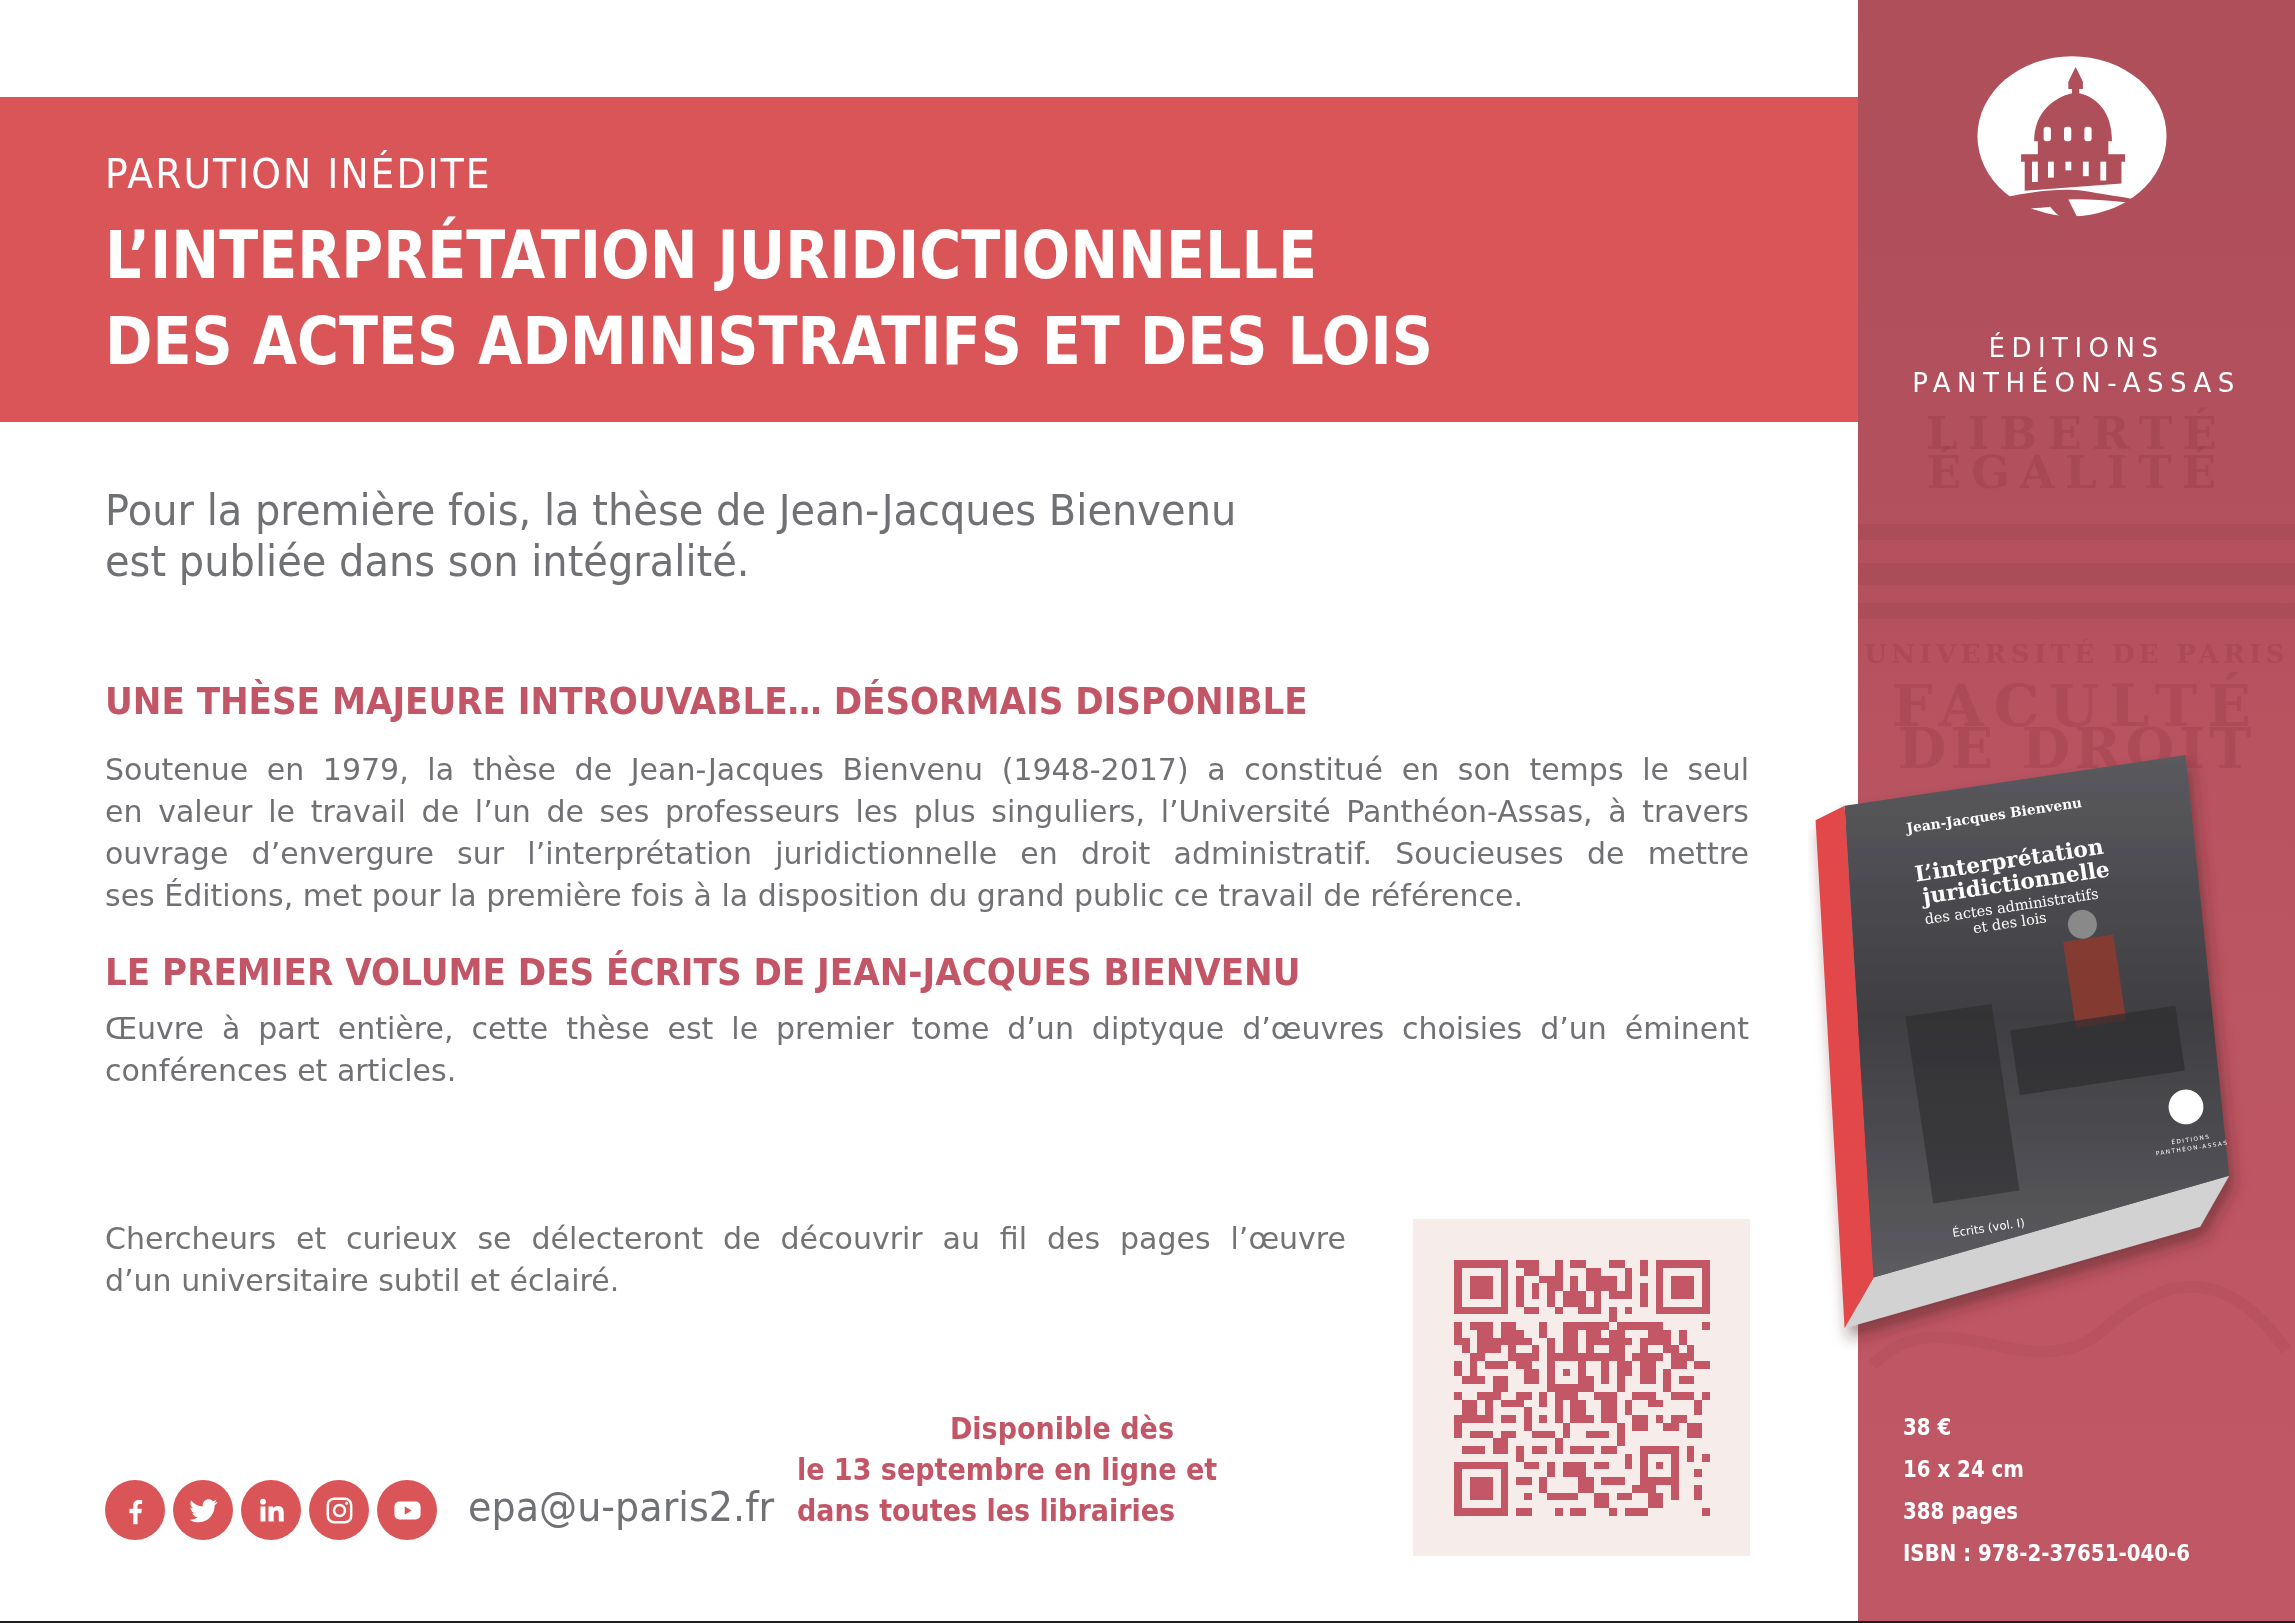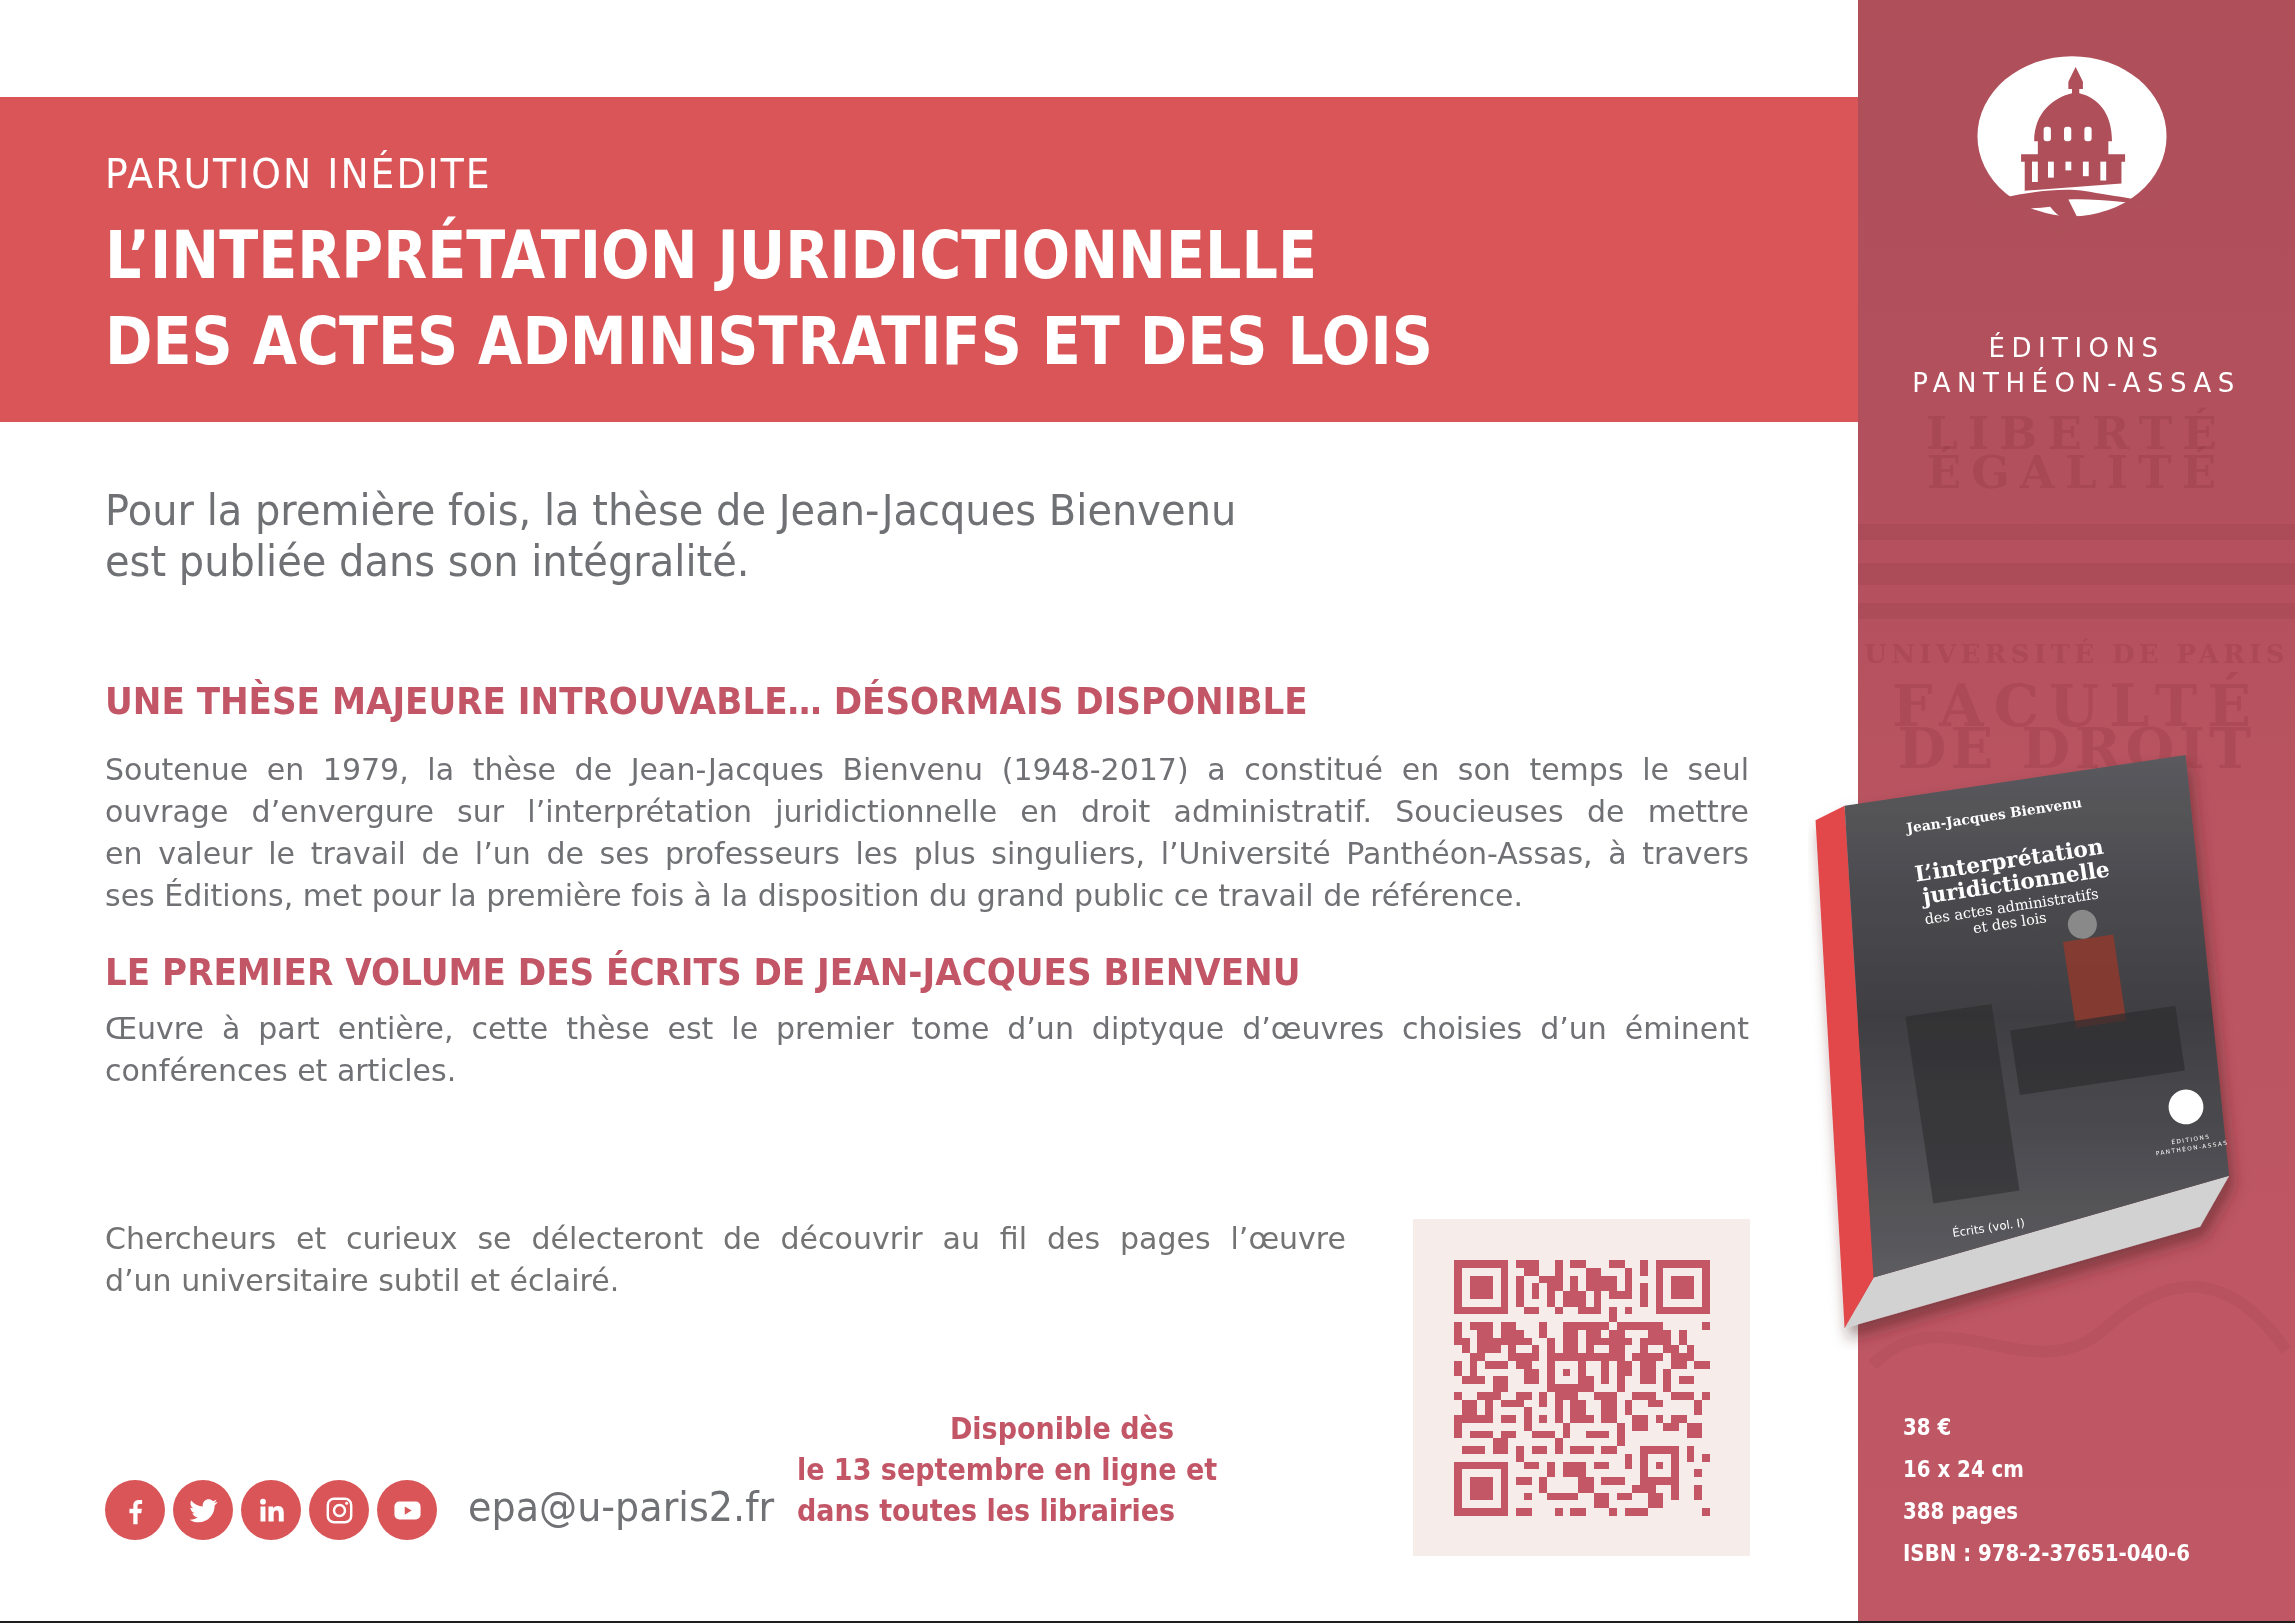--- a/index.html
+++ b/index.html
@@ -120,22 +120,22 @@
 </div>
 
 <div class="intro">
   <div>Pour la première fois, la thèse de Jean-Jacques Bienvenu</div>
   <div>est publiée dans son intégralité.</div>
 </div>
 
 <div class="section-h" style="top:682px;">UNE THÈSE MAJEURE INTROUVABLE… DÉSORMAIS DISPONIBLE</div>
 <div class="para" style="top:727px;margin-top:22px;">
   <div class="j">Soutenue en 1979, la thèse de Jean-Jacques Bienvenu (1948-2017) a constitué en son temps le seul</div>
+  <div class="j">en valeur le travail de l’un de ses professeurs les plus singuliers, l’Université Panthéon-Assas, à travers</div>
   <div class="j">ouvrage d’envergure sur l’interprétation juridictionnelle en droit administratif. Soucieuses de mettre</div>
-  <div class="j">en valeur le travail de l’un de ses professeurs les plus singuliers, l’Université Panthéon-Assas, à travers</div>
   <div>ses Éditions, met pour la première fois à la disposition du grand public ce travail de référence.</div>
 </div>
 
 <div class="section-h" style="top:953px;">LE PREMIER VOLUME DES ÉCRITS DE JEAN-JACQUES BIENVENU</div>
 <div class="para" style="top:1000px;margin-top:8px;">
   <div class="j">Œuvre à part entière, cette thèse est le premier tome d’un diptyque d’œuvres choisies d’un éminent</div>
   <div>conférences et articles.</div>
 </div>
 
 <div class="closing">

